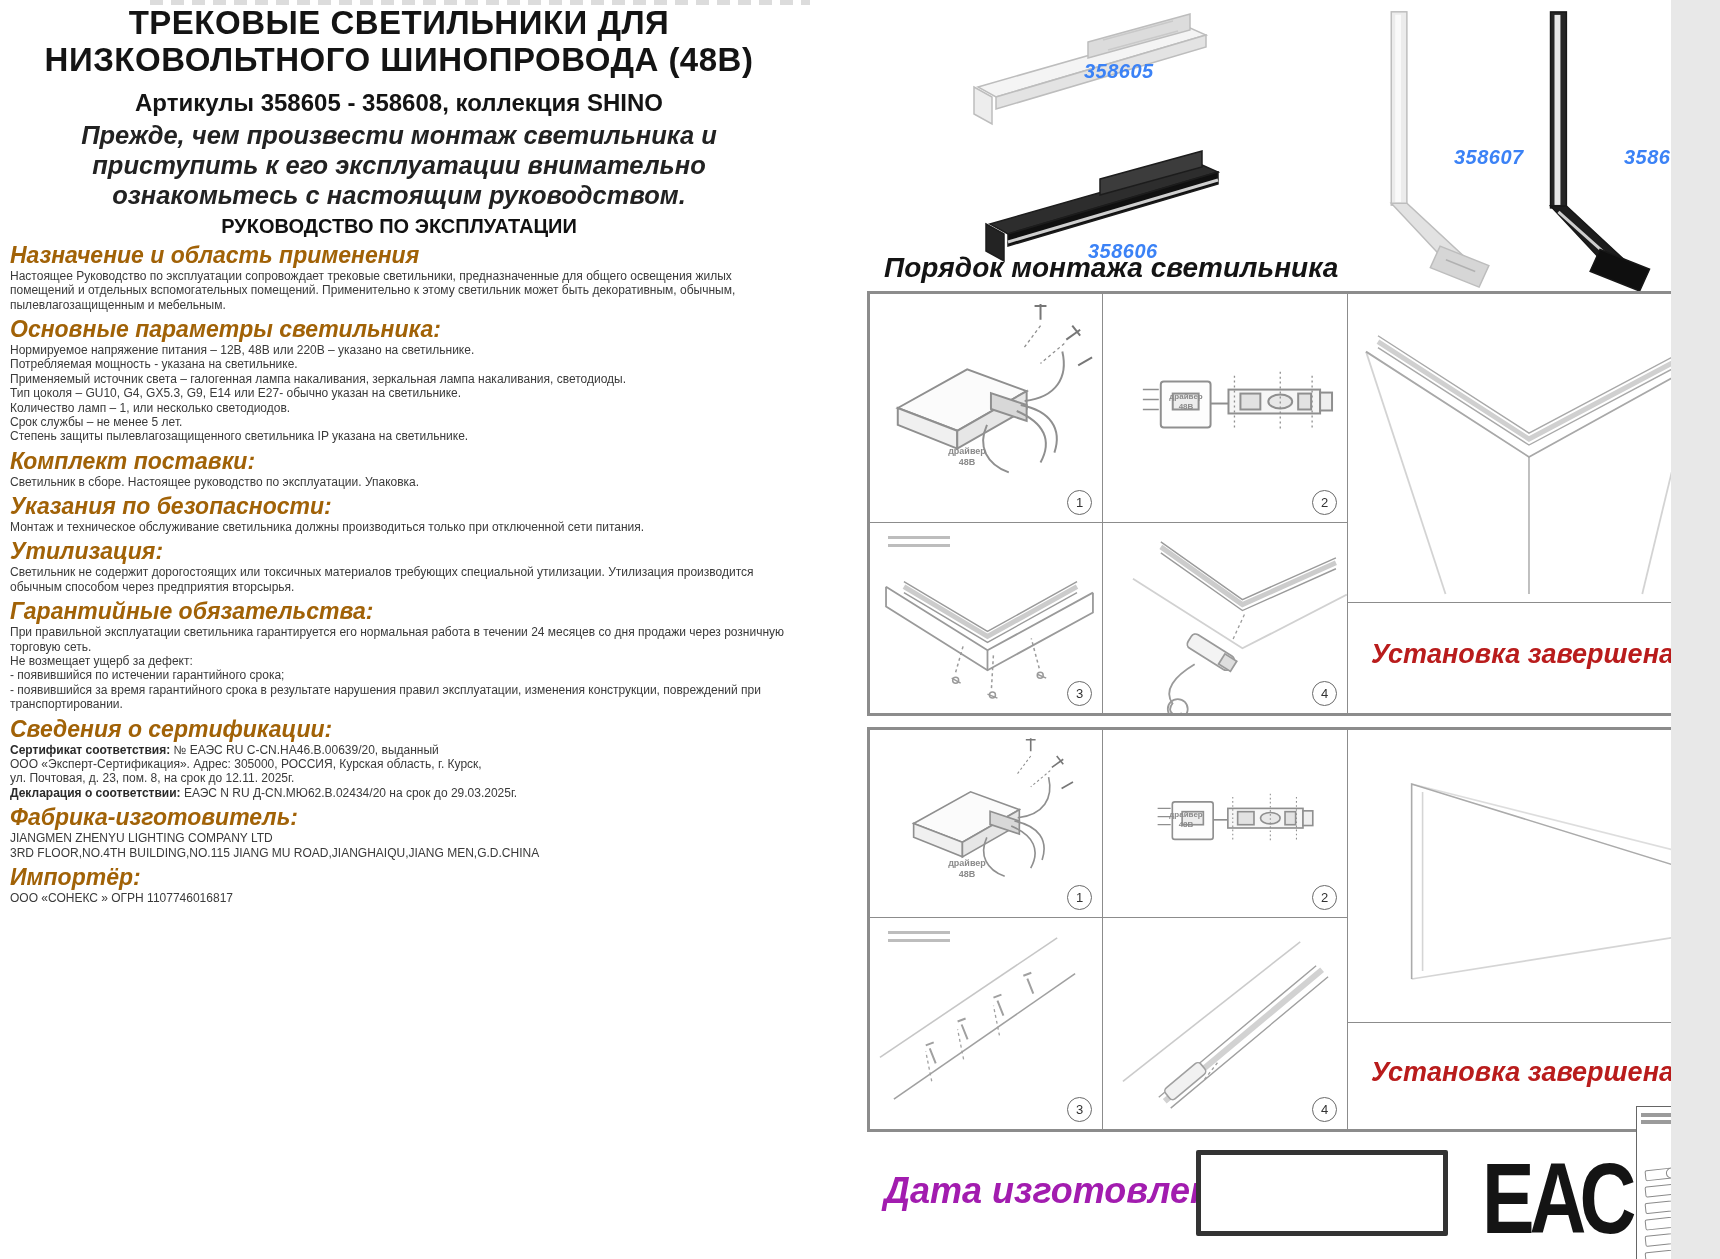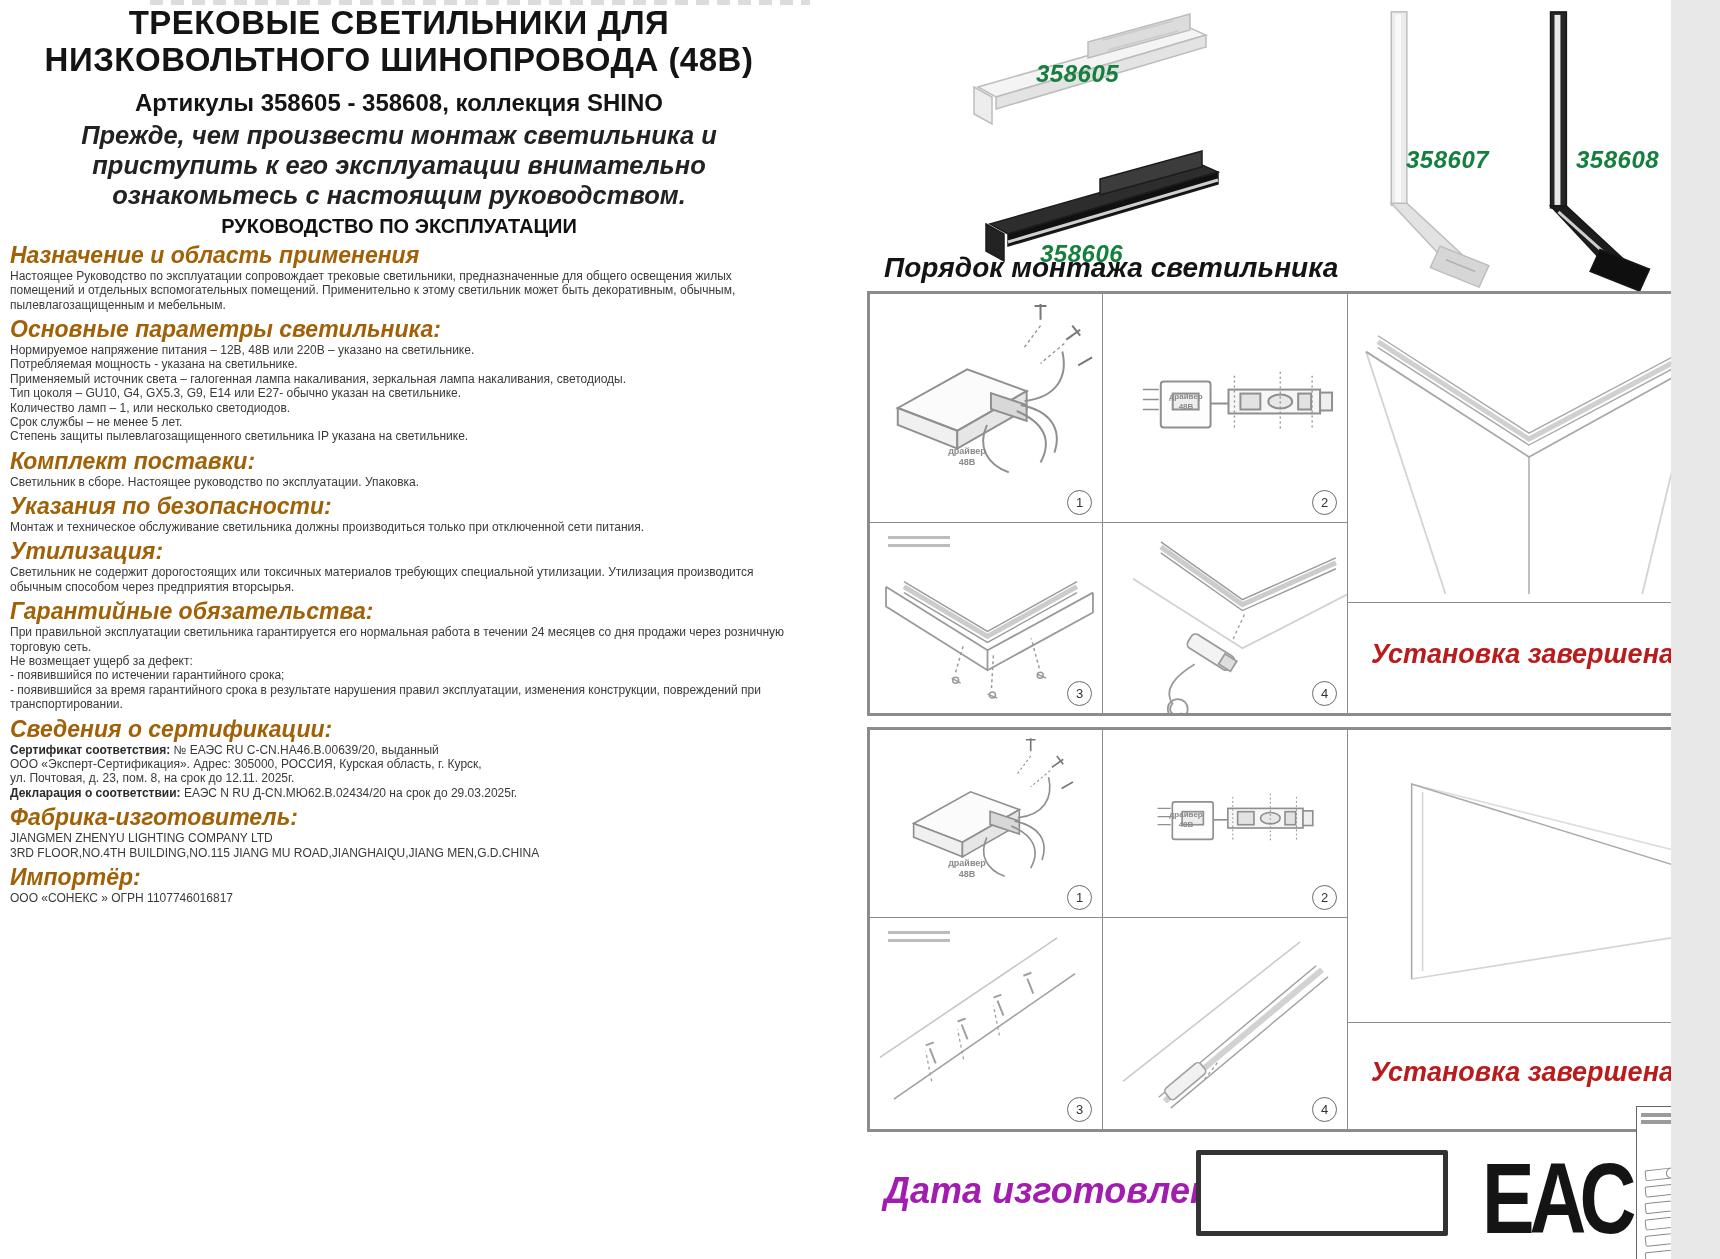--- a/index.html
+++ b/index.html
@@ -9,21 +9,21 @@
   .left-col{position:absolute;left:10px;top:4px;width:778px;}
   .t1{font-size:33px;font-weight:bold;text-align:center;line-height:1.13;letter-spacing:.5px;color:#141414;}
   .sub{font-size:24px;font-weight:bold;text-align:center;margin-top:10px;color:#141414;}
   .intro{font-size:25.5px;font-weight:bold;font-style:italic;text-align:center;line-height:1.18;margin-top:3px;color:#222;}
   .manual{font-size:20px;font-weight:bold;text-align:center;margin-top:5px;color:#111;}
   .sh{font-size:23px;font-weight:bold;font-style:italic;margin-top:4px;color:#a16207;}
   .bl{font-size:12px;line-height:1.2;color:#3a3a3a;}
   .bl b{color:#2a2a2a;}
   
   .abs{position:absolute;}
-  .art-label{position:absolute;font-size:24px;font-weight:bold;font-style:italic;color:#15803d;letter-spacing:.5px;}
+  .art-label{position:absolute;font-size:20px;font-weight:bold;font-style:italic;color:#3b82f6;letter-spacing:.5px;margin-left:48px;}
   .montage-h{position:absolute;left:884px;top:252px;font-size:28px;font-weight:bold;font-style:italic;color:#141414;}
   .grid{position:absolute;border:2px solid #8c8c8c;background:#fff;}
   .cell{position:absolute;border:1px solid #8c8c8c;box-sizing:border-box;background:#fff;overflow:hidden;}
   .cell svg{position:absolute;left:0;top:0;width:100%;height:100%;}
   .stepnum{position:absolute;right:10px;bottom:7px;width:23px;height:23px;border:1.5px solid #6a6a6a;
            border-radius:50%;display:flex;align-items:center;justify-content:center;
            font-size:13px;color:#333;background:#fff;}
   .done-text{position:absolute;left:0;right:0;top:50%;transform:translateY(-58%);
              text-align:center;font-size:27px;font-weight:bold;font-style:italic;line-height:1.25;color:#b91c1c;}
   .note{position:absolute;font-size:9px;font-weight:bold;color:#8a8a8a;white-space:pre-line;

